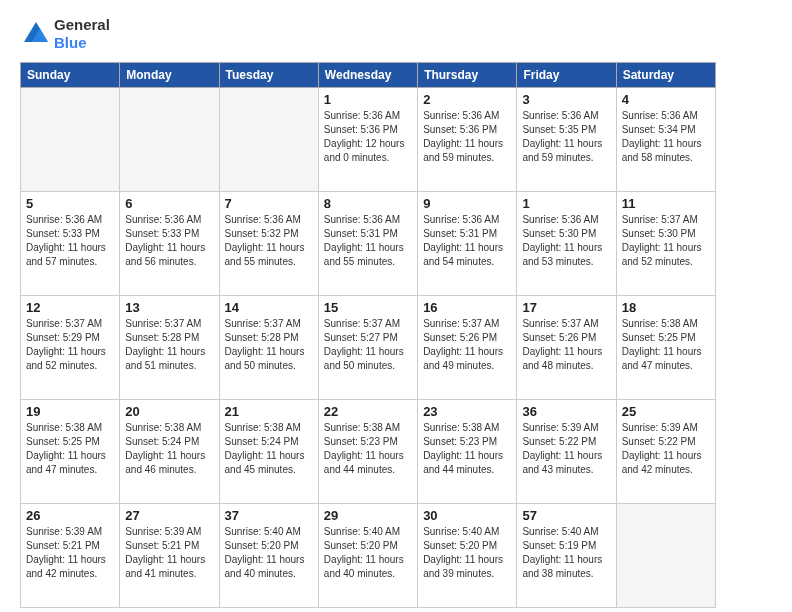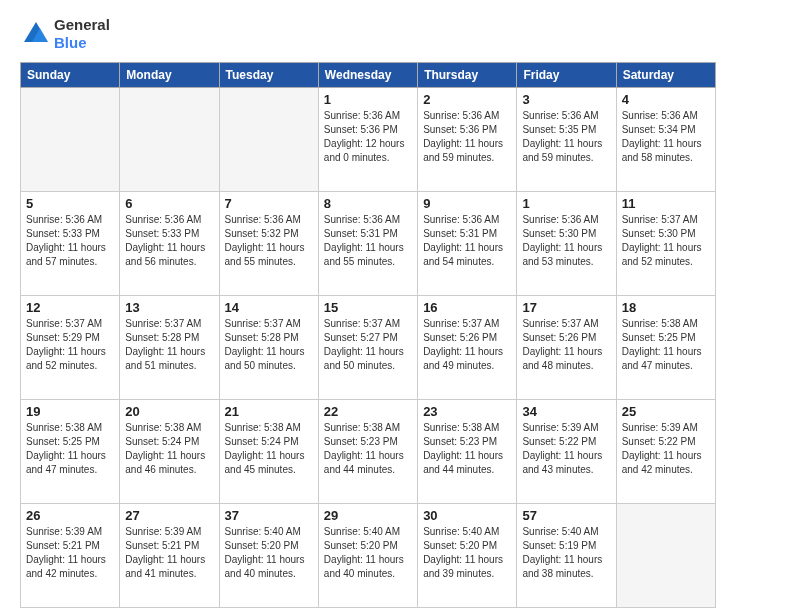--- a/index.html
+++ b/index.html
@@ -282,21 +282,21 @@
 and 44 minutes.</div>
           </td>
           <td>
             <span class="day-num">23</span>
             <div class="day-info" style="white-space: pre-line;">Sunrise: 5:38 AM
 Sunset: 5:23 PM
 Daylight: 11 hours
 and 44 minutes.</div>
           </td>
           <td>
-            <span class="day-num">34</span>
+            <span class="day-num">36</span>
             <div class="day-info" style="white-space: pre-line;">Sunrise: 5:39 AM
 Sunset: 5:22 PM
 Daylight: 11 hours
 and 43 minutes.</div>
           </td>
           <td>
             <span class="day-num">25</span>
             <div class="day-info" style="white-space: pre-line;">Sunrise: 5:39 AM
 Sunset: 5:22 PM
 Daylight: 11 hours

